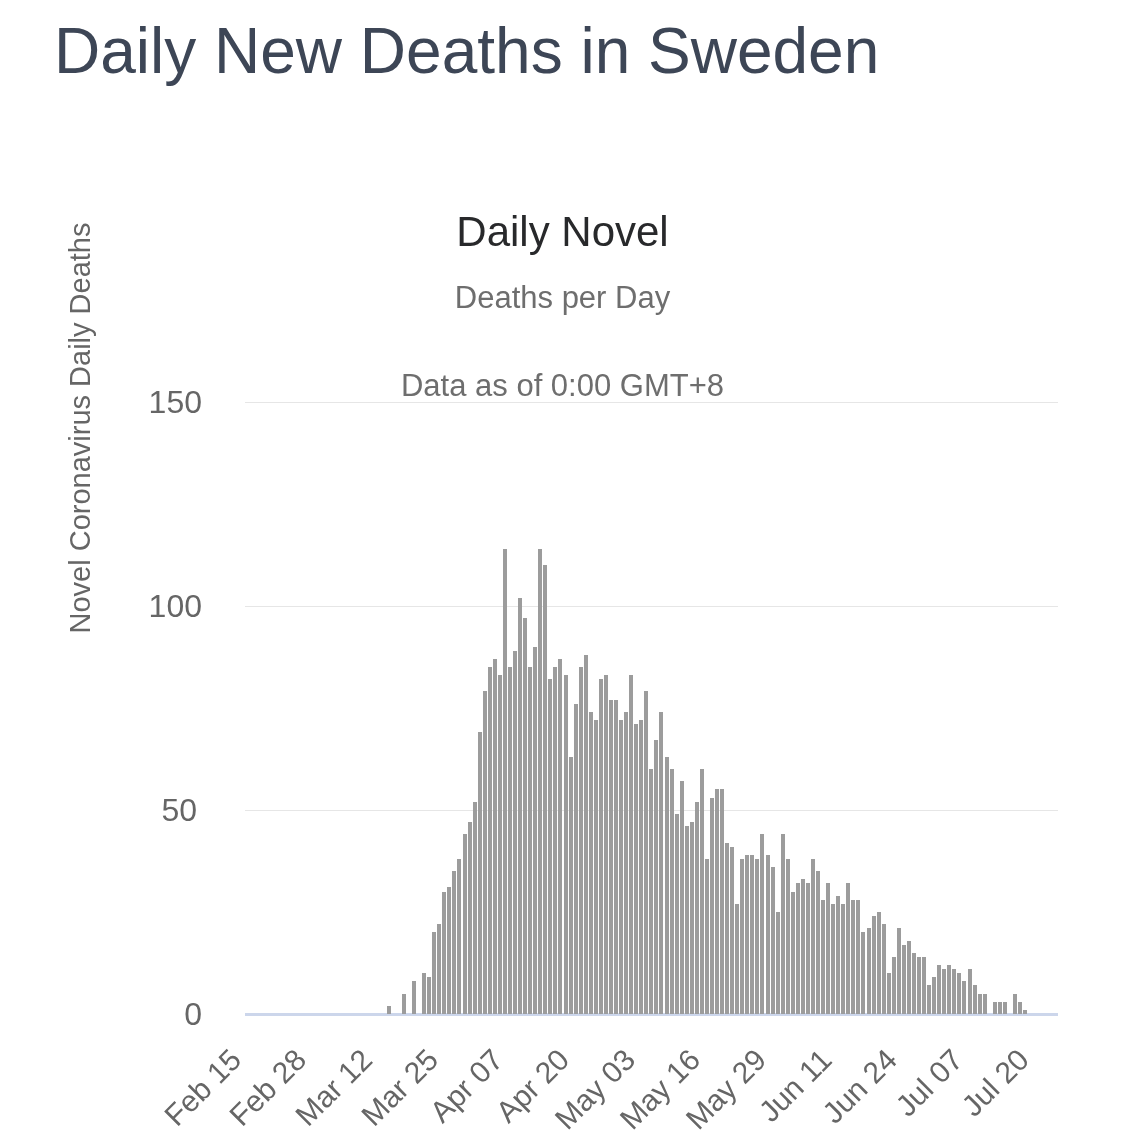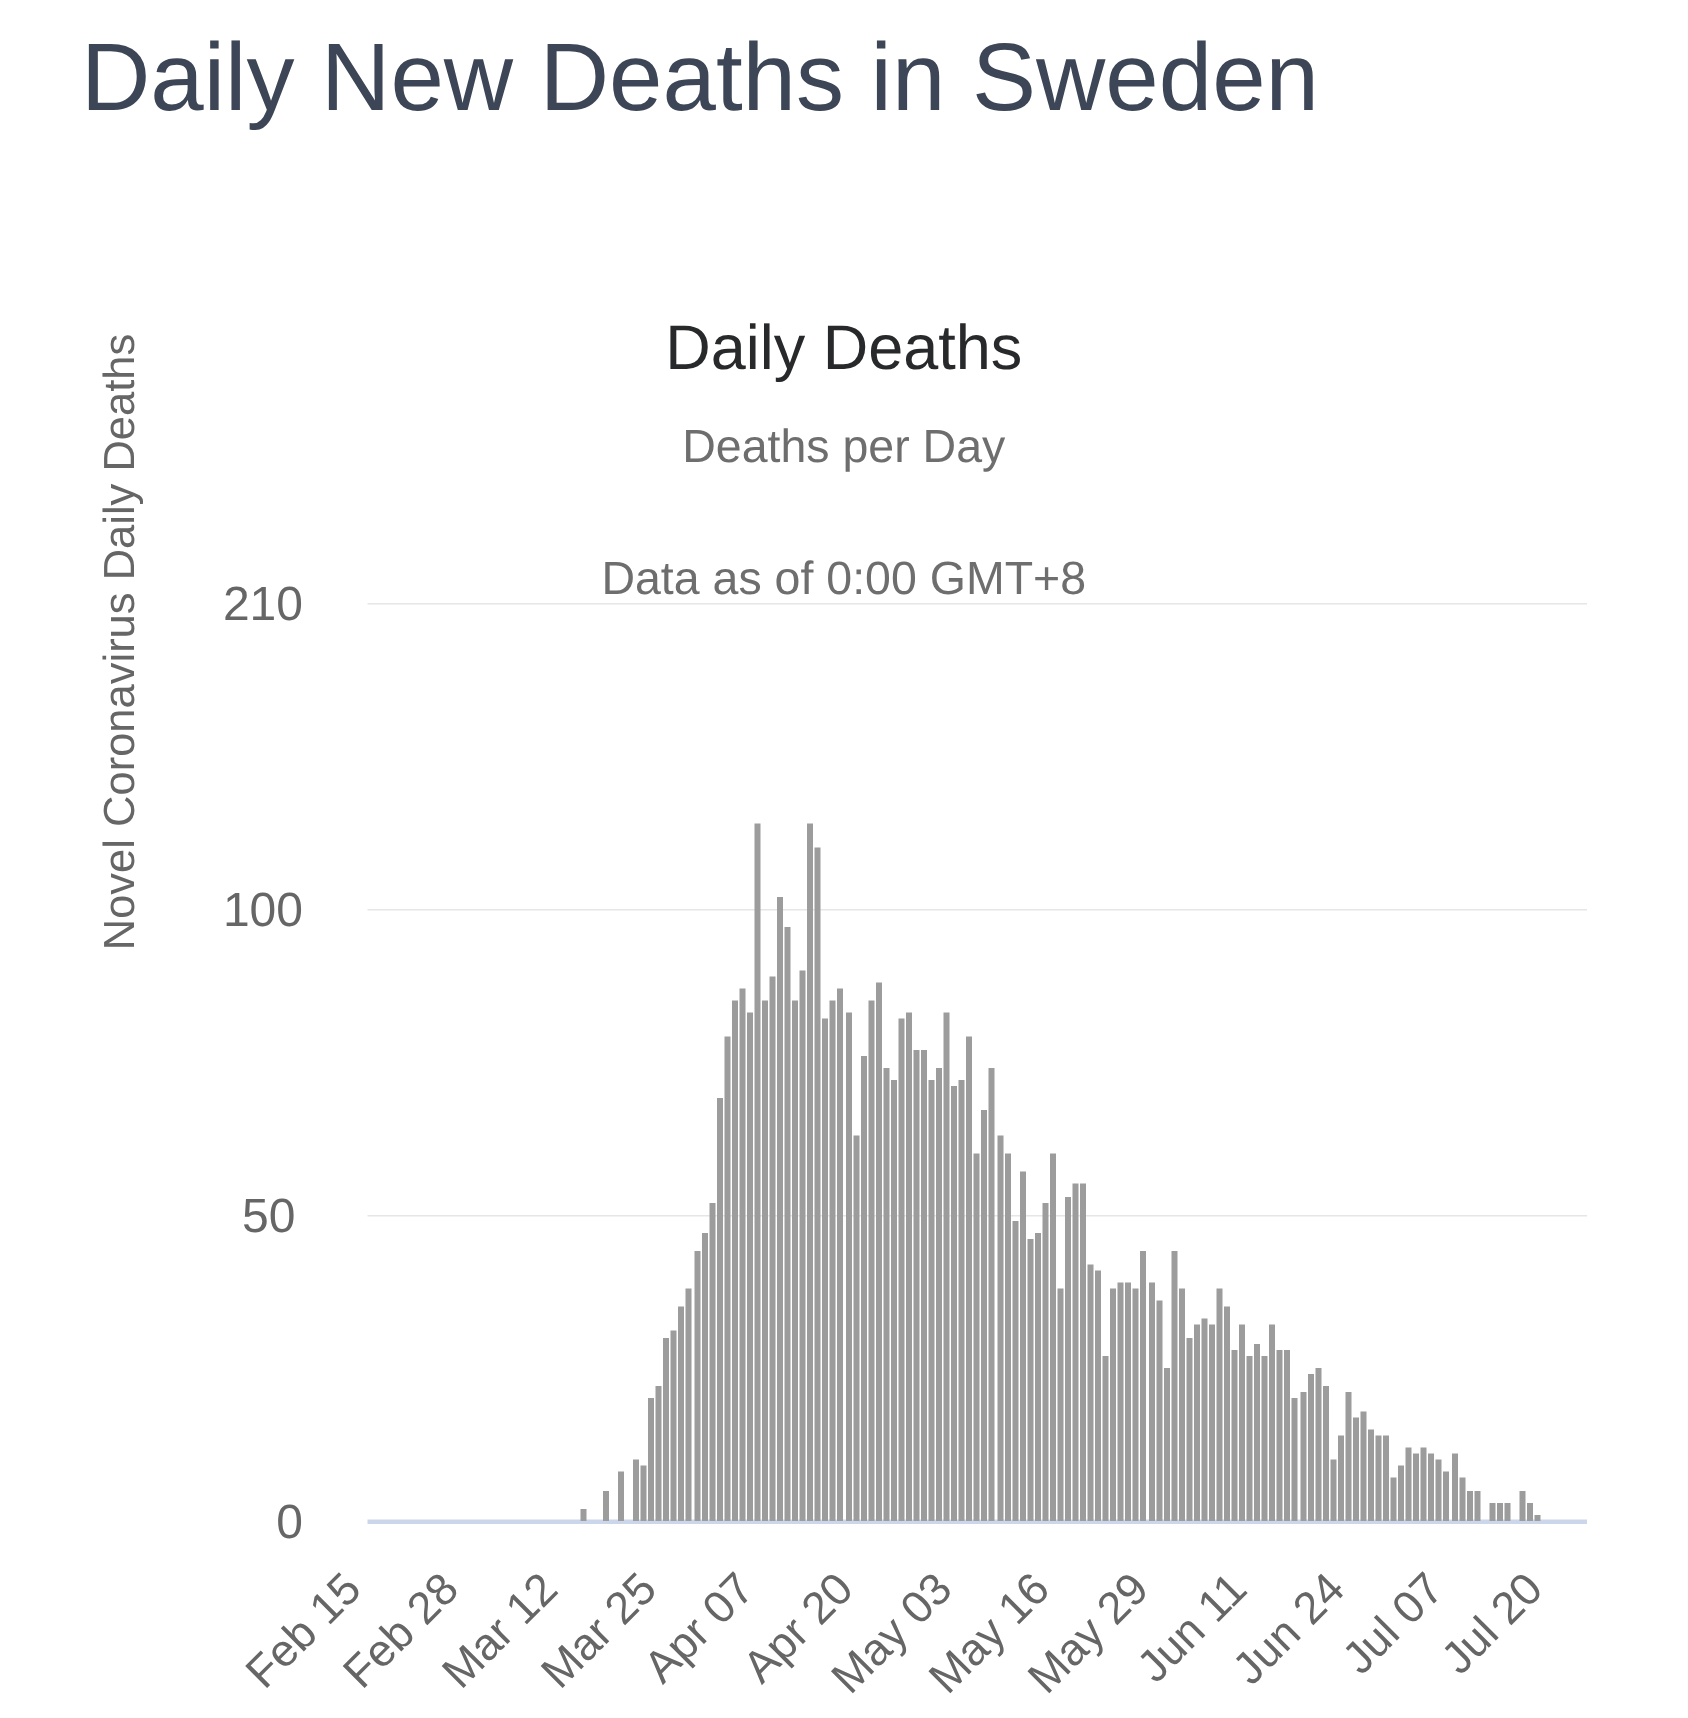--- a/index.html
+++ b/index.html
@@ -39,32 +39,32 @@
     transform:rotate(-45deg);transform-origin:100% 0;line-height:30px;
   }
   .bar{position:absolute;background:#9c9c9c;}
 </style>
 </head>
 <body>
 
 <h1 class="page-title">Daily New Deaths in Sweden</h1>
 
 <div class="chart">
-  <div class="chart-title">Daily Deaths</div>
+  <div class="chart-title">Daily Novel</div>
   <div class="chart-subtitle sub1">Deaths per Day</div>
   <div class="chart-subtitle sub2">Data as of 0:00 GMT+8</div>
   <div class="y-axis-title">Novel Coronavirus Daily Deaths</div>
   <div id="plot-area">
       <div class="y-tick-label" style="left: 122px; top: 828px;">0</div>
       <div class="gridline" style="left: 245px; width: 813px; top: 639.85px;"></div>
       <div class="y-tick-label" style="left: 117px; top: 623.85px;">50</div>
       <div class="gridline" style="left: 245px; width: 813px; top: 435.7px;"></div>
       <div class="y-tick-label" style="left: 122px; top: 419.7px;">100</div>
       <div class="gridline" style="left: 245px; width: 813px; top: 231.55px;"></div>
-      <div class="y-tick-label" style="left: 122px; top: 215.55px;">210</div>
+      <div class="y-tick-label" style="left: 122px; top: 215.55px;">150</div>
       <div class="x-axis-line" style="left: 245px; width: 813px; top: 843px;"></div>
       <div class="x-tick-label" style="right: 900px; top: 874px;">Feb 15</div>
       <div class="x-tick-label" style="right: 834.354px; top: 874px;">Feb 28</div>
       <div class="x-tick-label" style="right: 768.708px; top: 874px;">Mar 12</div>
       <div class="x-tick-label" style="right: 703.062px; top: 874px;">Mar 25</div>
       <div class="x-tick-label" style="right: 637.416px; top: 874px;">Apr 07</div>
       <div class="x-tick-label" style="right: 571.769px; top: 874px;">Apr 20</div>
       <div class="x-tick-label" style="right: 506.123px; top: 874px;">May 03</div>
       <div class="x-tick-label" style="right: 440.477px; top: 874px;">May 16</div>
       <div class="x-tick-label" style="right: 374.831px; top: 874px;">May 29</div>

